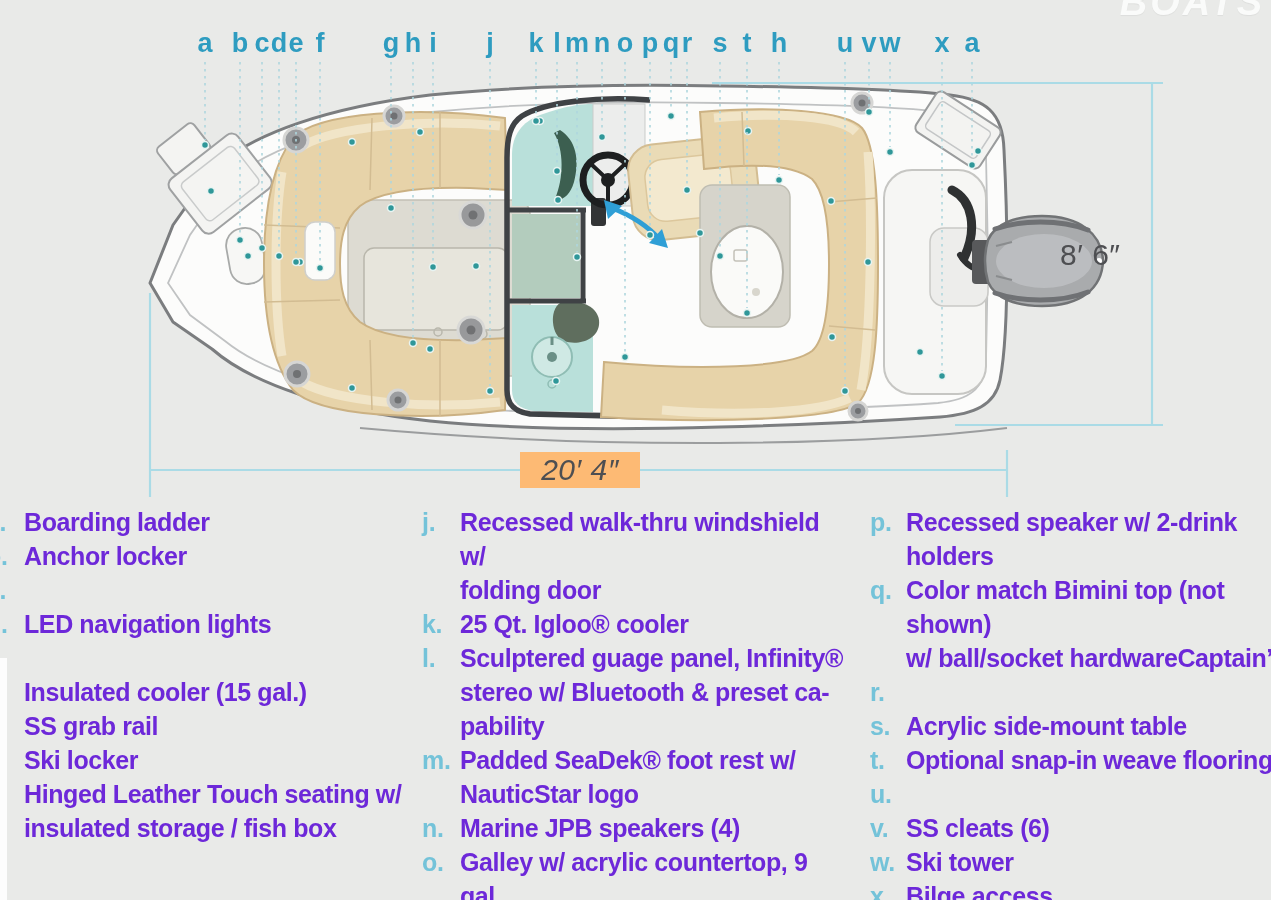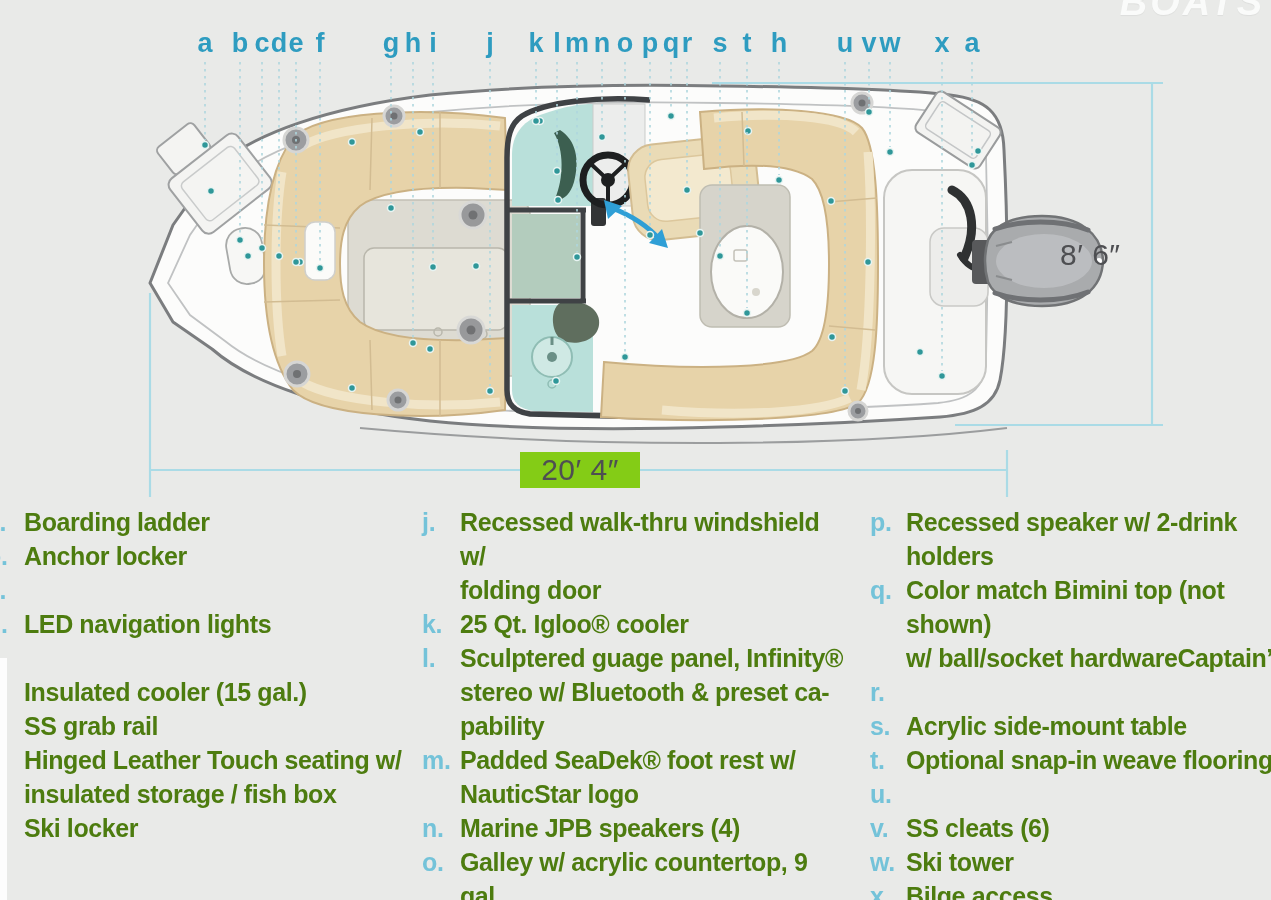--- a/index.html
+++ b/index.html
@@ -21,31 +21,31 @@
     position:absolute;top:-19px;right:6px;
     font-size:38px;font-weight:bold;font-style:italic;
     color:#fafbfa;letter-spacing:3px;
     text-shadow:0 1px 1px rgba(0,0,0,0.05);
   }
   
   .dim-label{
     position:absolute;color:#4e4f52;font-size:30px;line-height:36px;
     letter-spacing:0.5px;white-space:nowrap;
   }
-  .dim-length{left:520px;top:452px;width:120px;text-align:center;background:#84cc16;}
+  .dim-length{left:520px;top:452px;width:120px;text-align:center;background:#fdba74;font-style:italic;}
   .dim-beam{left:1060px;top:237px;}
   
   .legend-col{position:absolute;top:505px;}
   .legend-item{display:flex;align-items:flex-start;}
   .legend-letter{
     flex:none;width:38px;color:#74c3d9;font-weight:bold;
     font-size:25px;line-height:34px;letter-spacing:-0.3px;
   }
   .legend-text{
-    color:#4d7c0f;font-weight:bold;font-size:25px;line-height:34px;
+    color:#6d28d9;font-weight:bold;font-size:25px;line-height:34px;
     letter-spacing:-0.4px;white-space:pre-line;
   }
   .col-1{left:2px;width:412px;}
   .col-1 .legend-letter{margin-left:-16px;}
   .col-2{left:422px;width:424px;}
   .col-3{left:870px;width:440px;}
   .col-3 .legend-letter{width:36px;}
   .edge-strip{position:absolute;left:0;top:658px;width:7px;height:242px;background:#fdfdfd;}
 </style>
 </head>
@@ -368,27 +368,27 @@
       </div>
       <div class="legend-item">
         <span class="legend-letter">f.</span>
         <span class="legend-text">Insulated cooler (15 gal.)</span>
       </div>
       <div class="legend-item">
         <span class="legend-letter">g.</span>
         <span class="legend-text">SS grab rail</span>
       </div>
       <div class="legend-item">
+        <span class="legend-letter">i.</span>
+        <span class="legend-text">Ski locker</span>
+      </div>
+      <div class="legend-item">
         <span class="legend-letter">h.</span>
         <span class="legend-text">Hinged Leather Touch seating w/
 insulated storage / fish box</span>
-      </div>
-      <div class="legend-item">
-        <span class="legend-letter">i.</span>
-        <span class="legend-text">Ski locker</span>
       </div>
     </div>
   <div id="legend-col-2" class="legend-col col-2">
       <div class="legend-item">
         <span class="legend-letter">j.</span>
         <span class="legend-text">Recessed walk-thru windshield w/
 folding door</span>
       </div>
       <div class="legend-item">
         <span class="legend-letter">k.</span>

